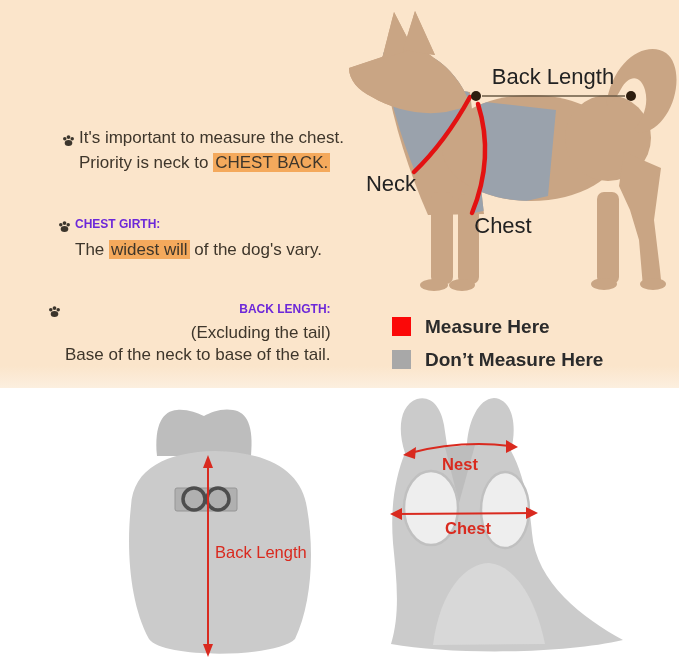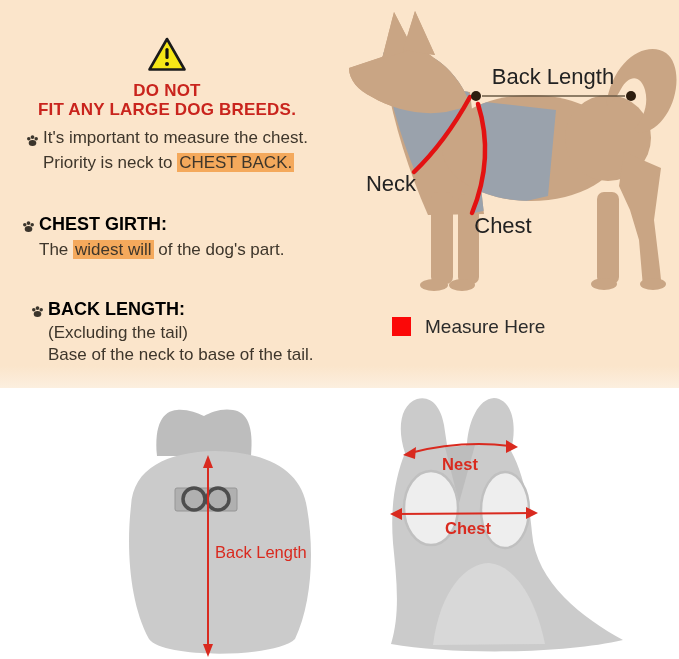--- a/index.html
+++ b/index.html
@@ -4,56 +4,45 @@
 <style>
   html,body{margin:0;padding:0;}
   body{font-family:"Liberation Sans","DejaVu Sans",sans-serif;}
   #stage{position:relative;width:679px;height:659px;background:#ffffff;overflow:hidden;}
   .peach{position:absolute;left:0;top:0;width:679px;height:388px;
          background:linear-gradient(to bottom,#FBE5CB 0px,#FBE5CB 366px,#FCEFDF 388px);}
   
   .warn-wrap{position:absolute;left:17px;top:36px;width:300px;text-align:center;}
   .warn-icon{display:inline-block;}
   .warn-title{color:#C9241D;font-weight:bold;font-size:17px;line-height:19px;margin-top:4px;letter-spacing:.2px;}
-  .para{position:absolute;color:#3E362B;font-size:17px;}
+  .para{position:absolute;color:#3E362B;font-size:17px;margin-left:36px;}
   .paw{position:absolute;left:-17px;top:4px;}
   .hl{background:#F4A95C;padding:0 2px;}
-  .sec-head{font-weight:bold;font-size:18px;color:#000000;}
+  .sec-head{font-weight:bold;font-size:12px;color:#6d28d9;}
   .intro{left:43px;top:125px;line-height:25px;}
   .girth{left:39px;top:212px;line-height:24px;}
-  .blen{left:48px;top:298px;line-height:22px;}
+  .blen{left:29px;top:298px;line-height:22px;text-align:right;}
   .girth .sec-head,.blen .sec-head{margin-bottom:2px;}
   
   .legend{position:absolute;left:392px;top:317px;}
   .legend-row{display:flex;align-items:center;height:19px;margin-bottom:14px;}
   .swatch{width:19px;height:19px;margin-right:14px;flex:0 0 auto;}
-  .legend-label{font-size:19px;color:#2B2B2B;white-space:nowrap;}
+  .legend-label{font-size:19px;color:#2B2B2B;white-space:nowrap;font-weight:bold;}
   
   .dog-svg{position:absolute;left:348px;top:2px;}
   .garmentL{position:absolute;left:103px;top:398px;}
   .garmentR{position:absolute;left:383px;top:393px;}
   svg text{font-family:"Liberation Sans","DejaVu Sans",sans-serif;}
 </style>
 </head>
 <body>
 
 <div id="stage">
   <div class="peach"></div>
 
-  <div class="warn-wrap">
-    <svg class="warn-icon" width="40" height="37" viewBox="0 0 40 37">
-      <path d="M20,3 L37.5,33.5 L2.5,33.5 Z" fill="#F5E617" stroke="#1a1a1a" stroke-width="2.6" stroke-linejoin="round"></path>
-      <rect x="18.4" y="12" width="3.2" height="11" rx="1.6" fill="#111"></rect>
-      <circle cx="20" cy="28" r="2" fill="#111"></circle>
-    </svg>
-    <div class="warn-title">
-      <div>DO NOT</div>
-      <div>FIT ANY LARGE DOG BREEDS.</div>
-    </div>
-  </div>
 
   <div class="para intro">
     <span class="paw">
       <svg width="13" height="13" viewBox="0 0 14 14">
           <g fill="#3B352C">
         <circle cx="3" cy="5" r="1.9"></circle>
             <circle cx="7" cy="3.3" r="2"></circle>
             <circle cx="11" cy="5" r="1.9"></circle>
         <ellipse cx="7" cy="9.6" rx="4.1" ry="3.2"></ellipse>
           </g>
@@ -68,21 +57,21 @@
       <svg width="13" height="13" viewBox="0 0 14 14">
           <g fill="#3B352C">
         <circle cx="3" cy="5" r="1.9"></circle>
             <circle cx="7" cy="3.3" r="2"></circle>
             <circle cx="11" cy="5" r="1.9"></circle>
         <ellipse cx="7" cy="9.6" rx="4.1" ry="3.2"></ellipse>
           </g>
         </svg>
     </span>
     <div class="sec-head">CHEST GIRTH:</div>
-    <div><span>The </span><span class="hl">widest will</span><span> of the dog's part.</span></div>
+    <div><span>The </span><span class="hl">widest will</span><span> of the dog's vary.</span></div>
   </div>
 
   <div class="para blen">
     <span class="paw">
       <svg width="13" height="13" viewBox="0 0 14 14">
           <g fill="#3B352C">
         <circle cx="3" cy="5" r="1.9"></circle>
             <circle cx="7" cy="3.3" r="2"></circle>
             <circle cx="11" cy="5" r="1.9"></circle>
         <ellipse cx="7" cy="9.6" rx="4.1" ry="3.2"></ellipse>
@@ -163,20 +152,24 @@
     <text x="205" y="82" text-anchor="middle" font-size="22" fill="#222222">Back Length</text>
     <text x="43" y="189" text-anchor="middle" font-size="22" fill="#222222">Neck</text>
     <text x="155" y="231" text-anchor="middle" font-size="22" fill="#222222">Chest</text>
   </svg>
 
   <div class="legend">
     <div class="legend-row">
       <span class="swatch" style="background: rgb(251, 8, 8);"></span>
       <span class="legend-label">Measure Here</span>
     </div>
+    <div class="legend-row">
+      <span class="swatch" style="background: rgb(168, 168, 168);"></span>
+      <span class="legend-label">Don’t Measure Here</span>
+    </div>
   </div>
 
   <svg class="garmentL" width="225" height="262" viewBox="0 0 225 262">
     <path d="M 54,58 C 51,26 60,13 74,12 C 84,11 94,15 101,18 C 108,14 119,10 130,12 C 144,14 151,28 148,58 Z" fill="#BDBDBD"></path>
     <path d="M 28,108 C 30,70 64,54 112,53 C 167,54 199,74 204,110 C 212,156 208,208 192,241 C 174,260 60,261 46,241 C 27,206 23,152 28,108 Z" fill="#CBCBCB"></path>
     <rect x="72" y="90" width="62" height="23" rx="2" fill="#B0B0B0" stroke="#969696"></rect>
     <circle cx="91" cy="101" r="11" fill="none" stroke="#4D4D4D" stroke-width="3.5"></circle>
     <circle cx="115" cy="101" r="11" fill="none" stroke="#4D4D4D" stroke-width="3.5"></circle>
     <g>
       <line x1="105" y1="64" x2="105" y2="256" stroke="#D92A1F" stroke-width="2"></line>

